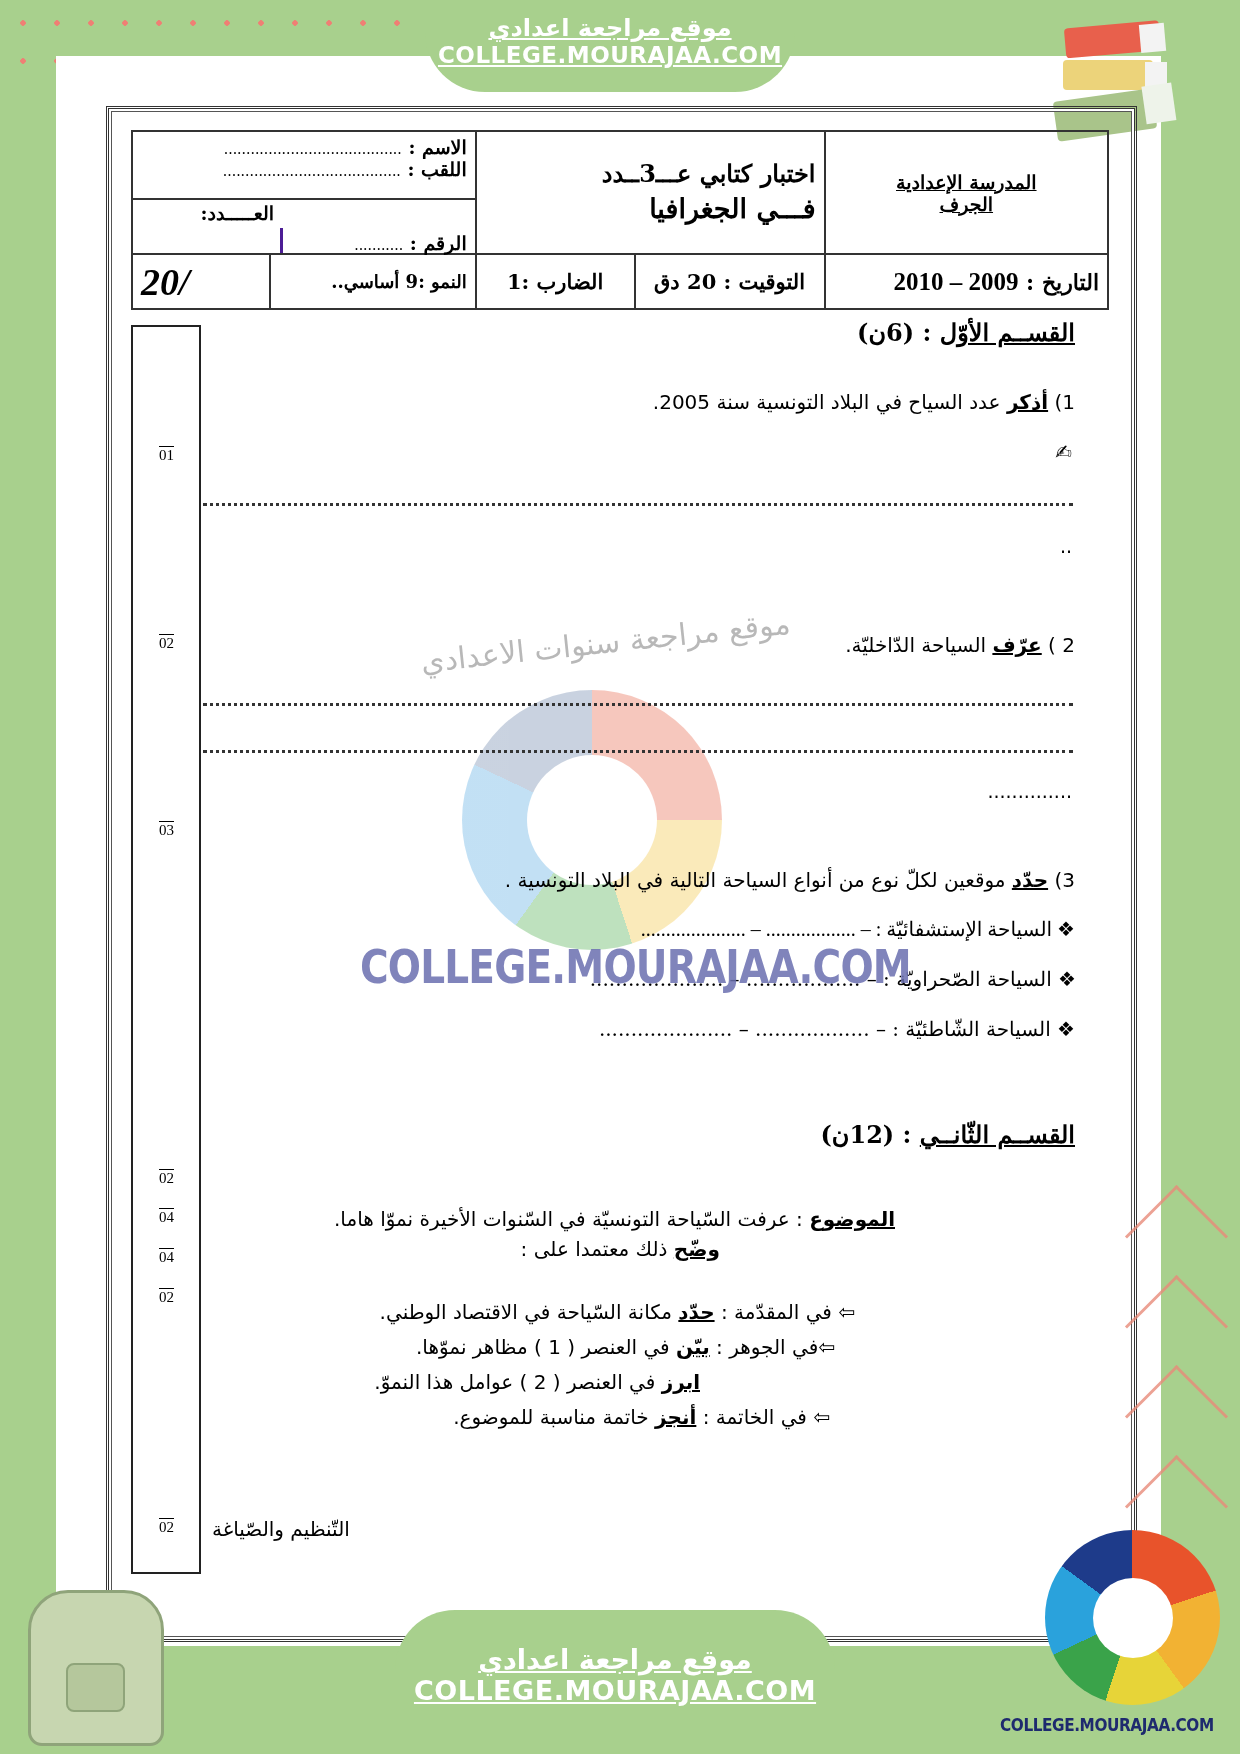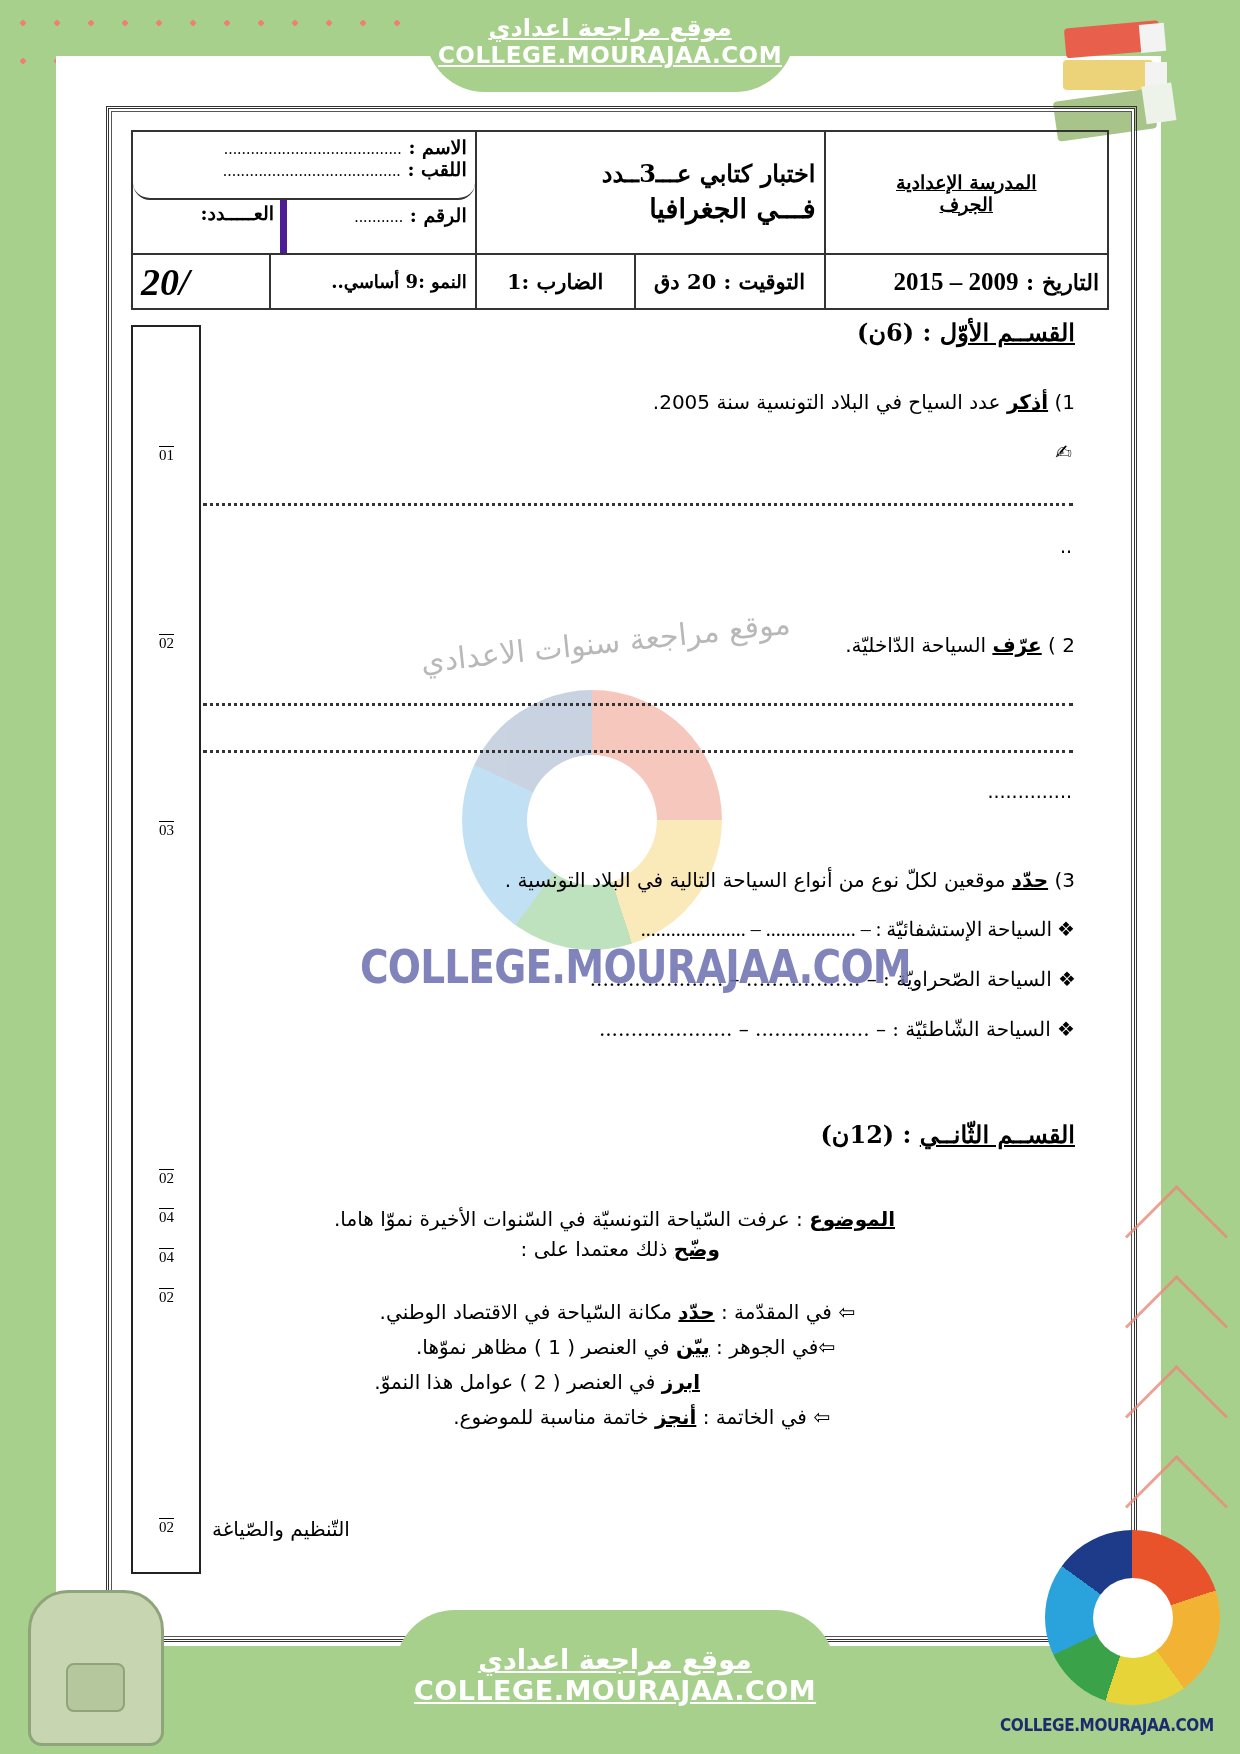--- a/index.html
+++ b/index.html
@@ -78,43 +78,43 @@
       <tr style="height:115px">
     <td rowspan="1" style="width:255px" class="school">
       <div>المدرسة الإعدادية</div>
       <div>الجرف</div>
     </td>
     <td rowspan="1" colspan="2" class="exam-title">
       <div>اختبار كتابي عـــ3ــدد</div>
       <div style="font-size:27px">فـــي الجغرافيا</div>
     </td>
     <td colspan="2" style="padding:0">
-      <div style="height:68px; border-bottom:2px solid #333; padding:4px 8px; box-sizing:border-box;border-radius:17px;">
+      <div style="height:68px; border-bottom:2px solid #333; padding:4px 8px; box-sizing:border-box;">
         <div class="lbl">
           <span>الاسم :</span>
           <span style="font-weight:normal; font-size:14px">........................................</span>
         </div>
         <div class="lbl">
           <span>اللقب :</span>
           <span style="font-weight:normal; font-size:14px">........................................</span>
         </div>
       </div>
       <div style="display:flex; height:53px;">
-        <div style="flex:1; border-left:7px solid #4c1d95; padding:4px 8px;" class="lbl">
+        <div style="flex:1; border-left:3px solid #4c1d95; padding:4px 8px;margin-top:28px;" class="lbl">
           <span>الرقم :</span>
           <span style="font-weight:normal; font-size:14px">...........</span>
         </div>
         <div style="width:135px; padding:2px 6px;" class="lbl">العـــــدد:</div>
       </div>
     </td>
   </tr>
   <tr style="height:55px">
     <td class="lbl" style="font-size:22px">
       <span>التاريخ :</span>
-      <span style="font-family:'Liberation Serif',serif; font-size:25px">2009 – 2015</span>
+      <span style="font-family:'Liberation Serif',serif; font-size:25px">2009 – 2010</span>
     </td>
     <td class="lbl" style="font-size:21px; width:165px; text-align:center">التوقيت : 20 دق</td>
     <td class="lbl" style="font-size:21px; width:135px; text-align:center">الضارب :1</td>
     <td class="lbl" style="font-size:18px; width:180px">النمو :9 أساسي..</td>
     <td class="score" style="width:115px">/20</td>
   </tr>
 </tbody>
   </table>
 
 <div class="margin-col">

